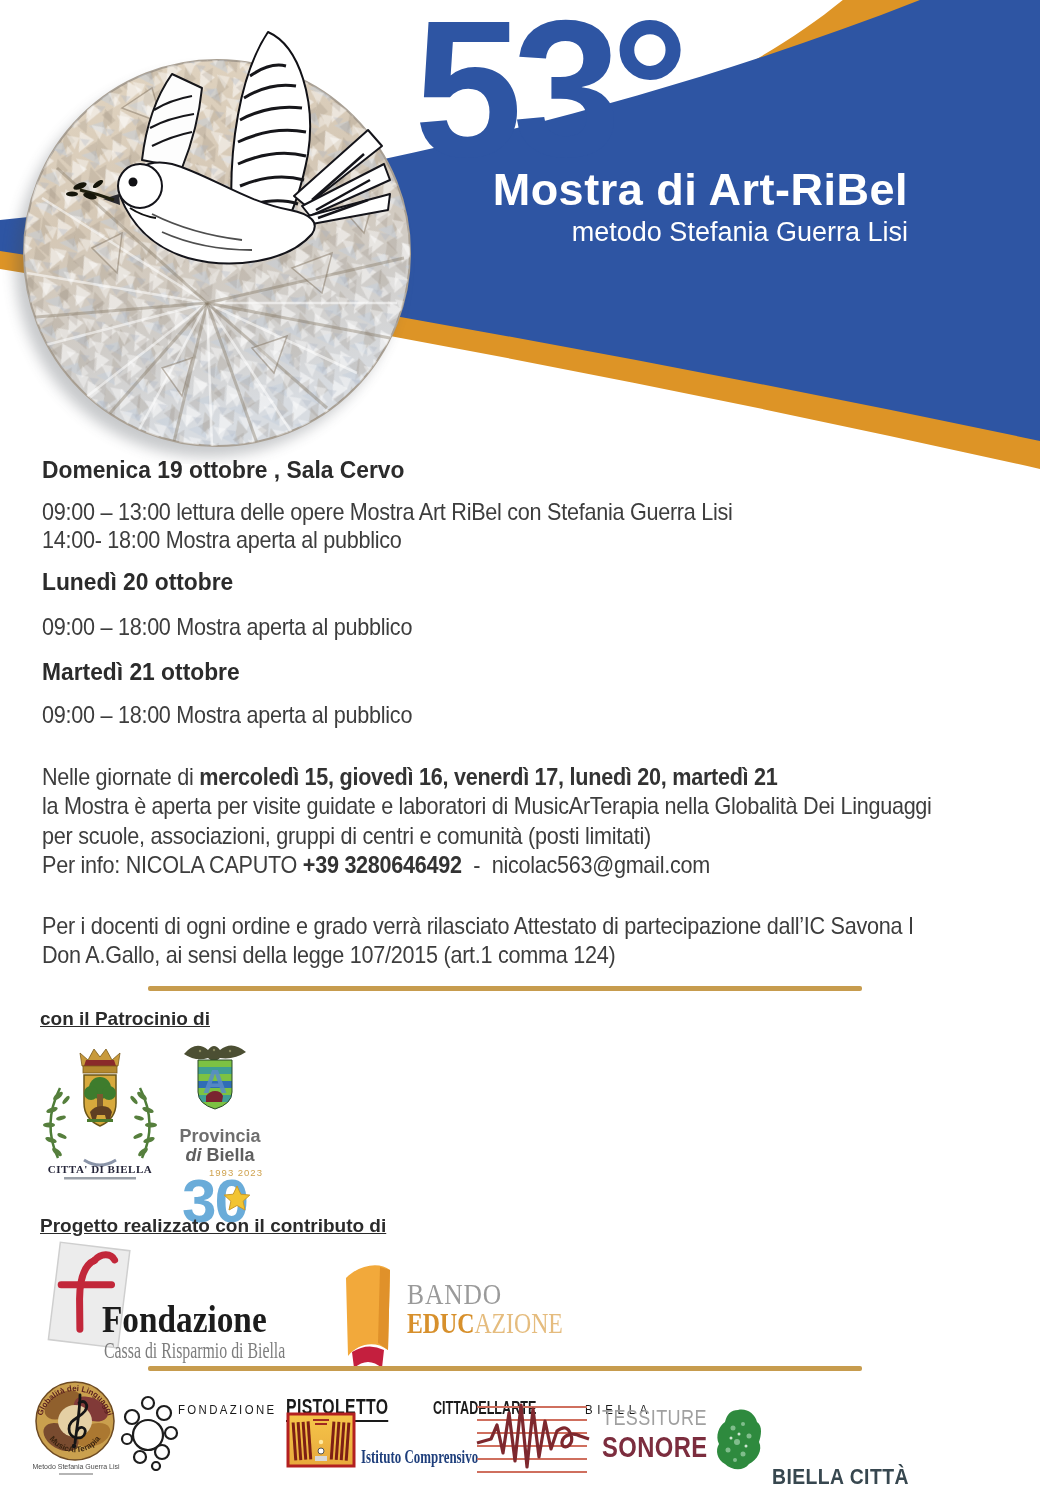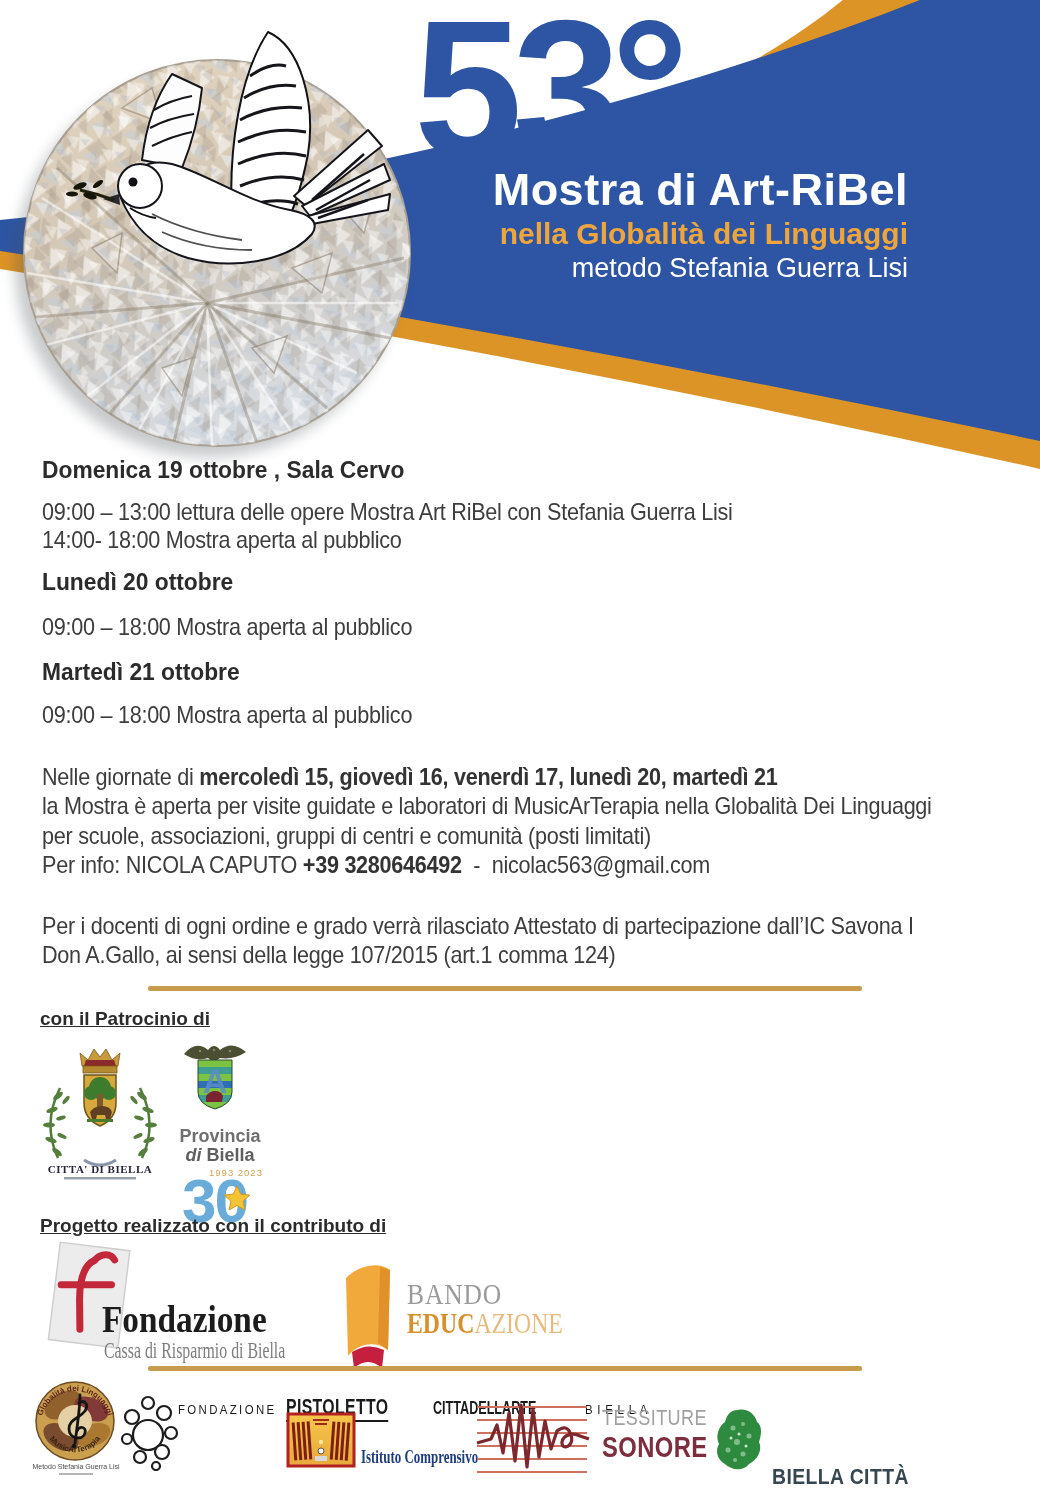--- a/index.html
+++ b/index.html
@@ -157,21 +157,20 @@
         <ellipse cx="70" cy="176" rx="6" ry="2.5" fill="#15150a"></ellipse>
         <ellipse cx="96" cy="166" rx="6" ry="2.5" fill="#15150a" transform="rotate(-35 96 166)"></ellipse>
       </g>
       <path d="M128,190 Q140,198 154,200" stroke="#111" stroke-width="2" fill="none"></path>
     </g>
   </svg>
 
   <div class="abs" id="n53">53°</div>
   <div class="abs" id="head-lines">
     <div id="head-title">Mostra di Art-RiBel</div>
-    <div id="head-sub">nella Globalità dei Linguaggi</div>
     <div id="head-method">metodo Stefania Guerra Lisi</div>
   </div>
 
   <div class="abs sch-h" style="left:42px;top:456px">Domenica 19 ottobre , Sala Cervo</div>
   <div class="abs sch-l" style="left:42px;top:498px">09:00 – 13:00 lettura delle opere Mostra Art RiBel con Stefania Guerra Lisi</div>
   <div class="abs sch-l" style="left:42px;top:526px">14:00- 18:00 Mostra aperta al pubblico</div>
   <div class="abs sch-h" style="left:42px;top:568px">Lunedì 20 ottobre</div>
   <div class="abs sch-l" style="left:42px;top:613px">09:00 – 18:00 Mostra aperta al pubblico</div>
   <div class="abs sch-h" style="left:42px;top:658px">Martedì 21 ottobre</div>
   <div class="abs sch-l" style="left:42px;top:701px">09:00 – 18:00 Mostra aperta al pubblico</div>

